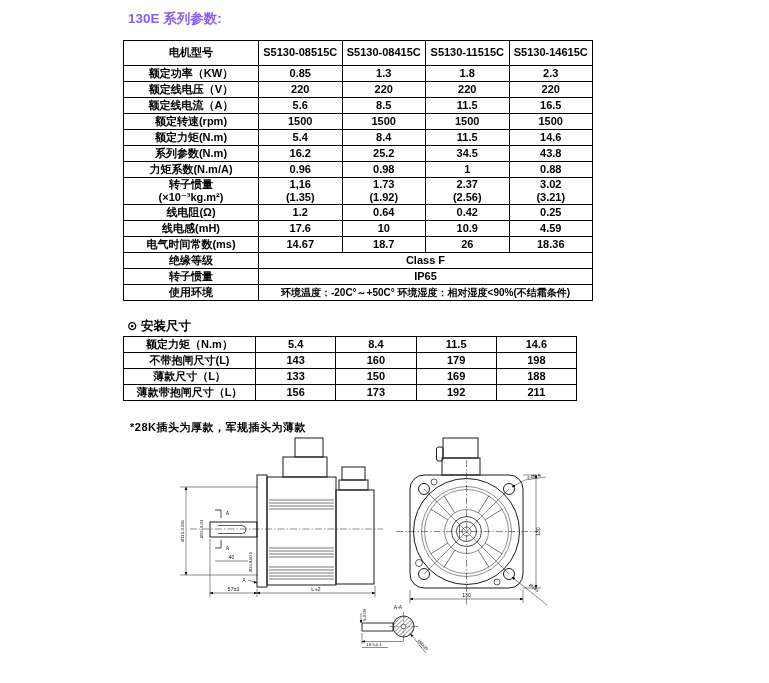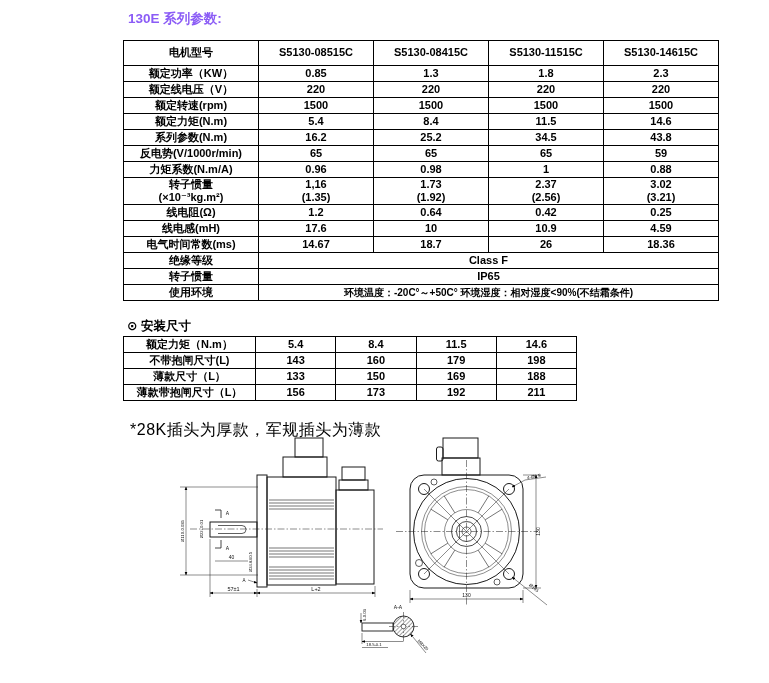--- a/index.html
+++ b/index.html
@@ -1,35 +1,35 @@
 <!DOCTYPE html>
 <html><head>
 <meta charset="utf-8">
 <style>
   html,body{margin:0;padding:0}
   body{width:769px;height:683px;background:#fff;position:relative;overflow:hidden;
        font-family:"Liberation Sans","DejaVu Sans",sans-serif;color:#000}
   .abs{position:absolute}
   .title{color:#8b5cf6;font-weight:bold;font-size:13.5px}
   .sec{font-weight:bold;font-size:12.5px}
-  .note{font-weight:normal;font-size:16px;letter-spacing:.5px}
+  .note{font-weight:bold;font-size:11px;letter-spacing:.5px}
   table{border-collapse:collapse;width:100%;table-layout:fixed}
   td{border:1px solid #000;text-align:center;vertical-align:middle;
      font-size:11px;font-weight:bold;height:15px;line-height:1.2;
      padding:0 1px;overflow:hidden;white-space:nowrap}
   td.hd{height:24px}
   td.sm{font-size:10px}
   svg text{font-family:"Liberation Sans","DejaVu Sans",sans-serif;fill:#111}
 </style>
 </head>
 <body>
 
 <div class="abs title" style="left:128px;top:10px">130E 系列参数:</div>
 
-<div class="abs" style="left:123px;top:40px;width:596px">
+<div class="abs" style="left:123px;top:40px;width:470px">
   <table>
     <colgroup>
         <col style="width:135px">
         <col>
         <col>
         <col>
         <col>
       </colgroup>
     <tbody id="t1">
       <tr>
@@ -68,20 +68,37 @@
           </td>
           <td>
             <div>220</div>
           </td>
           <td>
             <div>220</div>
           </td>
         </tr>
         <tr>
           <td>
+            <div>额定线电流（A）</div>
+          </td>
+          <td>
+            <div>5.6</div>
+          </td>
+          <td>
+            <div>8.5</div>
+          </td>
+          <td>
+            <div>11.5</div>
+          </td>
+          <td>
+            <div>16.5</div>
+          </td>
+        </tr>
+        <tr>
+          <td>
             <div>额定转速(rpm)</div>
           </td>
           <td>
             <div>1500</div>
           </td>
           <td>
             <div>1500</div>
           </td>
           <td>
             <div>1500</div>
@@ -115,37 +132,20 @@
             <div>16.2</div>
           </td>
           <td>
             <div>25.2</div>
           </td>
           <td>
             <div>34.5</div>
           </td>
           <td>
             <div>43.8</div>
-          </td>
-        </tr>
-        <tr>
-          <td>
-            <div>反电势(V/1000r/min)</div>
-          </td>
-          <td>
-            <div>65</div>
-          </td>
-          <td>
-            <div>65</div>
-          </td>
-          <td>
-            <div>65</div>
-          </td>
-          <td>
-            <div>59</div>
           </td>
         </tr>
         <tr>
           <td>
             <div>力矩系数(N.m/A)</div>
           </td>
           <td>
             <div>0.96</div>
           </td>
           <td>

